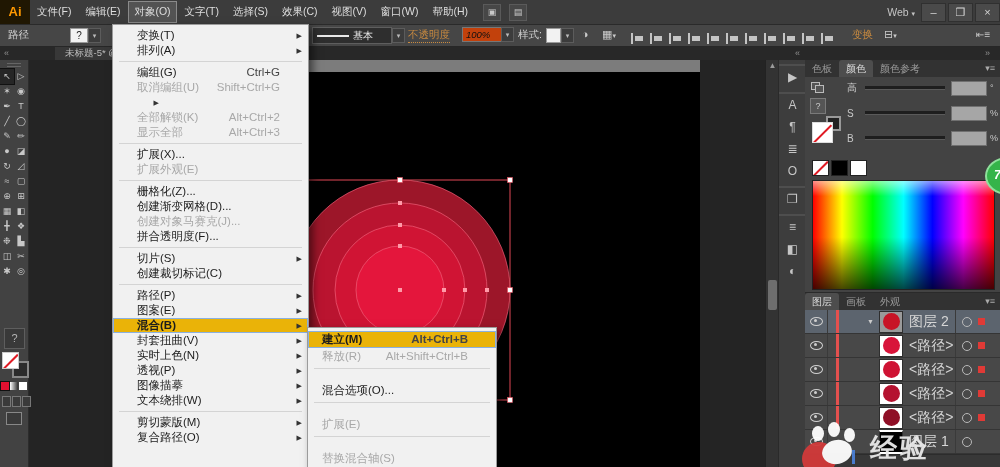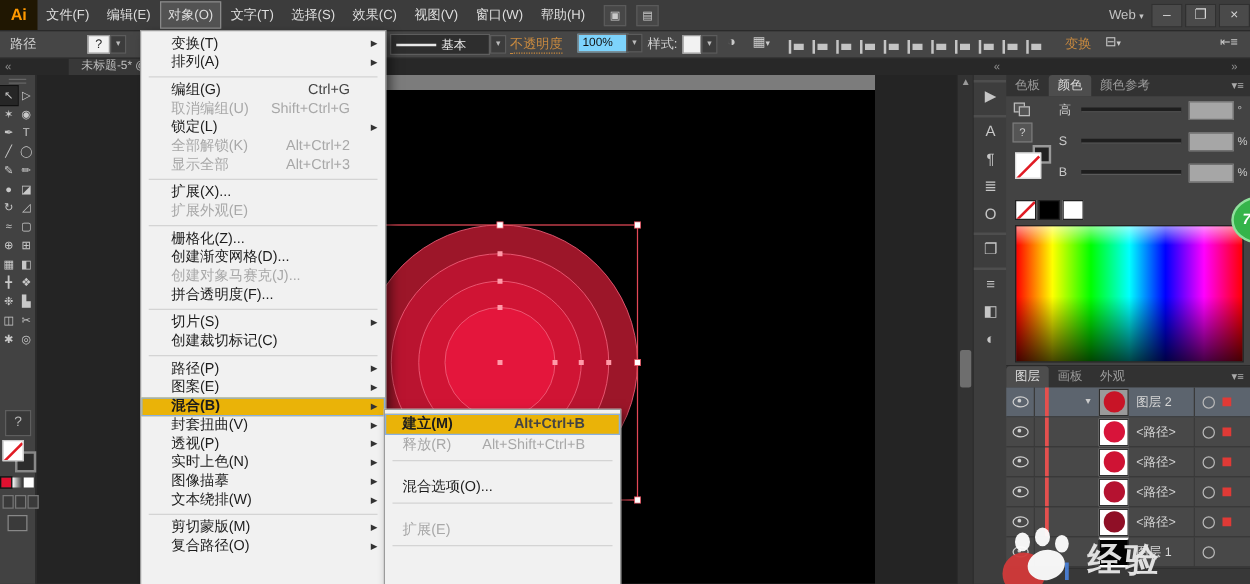--- a/index.html
+++ b/index.html
@@ -15,21 +15,21 @@
   #workspace{margin-left:auto;font-size:10.5px;color:#c4c4c4;padding-right:4px;}
   .winbtn{width:23px;height:17px;color:#d6d6d6;font-size:11px;text-align:center;line-height:17px;background:#4a4a4a;border:1px solid #303030;margin-left:2px;}
   
   #controlbar{left:0;top:24px;width:1000px;height:22px;background:#464646;border-bottom:1px solid #272727;z-index:3;}
   #controlbar .lab{font-size:10.5px;color:#cfcfcf;}
   .cswatch{width:16px;height:13px;background:#f2f2f2;border:1px solid #9a9a9a;color:#222;font-size:10px;text-align:center;line-height:13px;}
   .ddarrow{width:11px;height:13px;background:#3c3c3c;border:1px solid #5c5c5c;color:#bbb;font-size:7px;text-align:center;line-height:13px;}
   #strokestyle{width:78px;height:15px;background:#2e2e2e;border:1px solid #5e5e5e;color:#e8e8e8;font-size:10px;display:flex;align-items:center;font-family:Liberation Mono, monospace;}
   #strokestyle .line{width:32px;height:2px;background:#e8e8e8;margin:0 4px;}
   #opacity-link{font-size:10.5px;color:#c98a3f;border-bottom:1px dotted #c98a3f;}
-  #opacity-input{width:36px;height:13px;background:#7dd3fc;border:1px solid #777;color:#111;font-size:9.5px;line-height:13px;padding-left:3px;}
+  #opacity-input{width:36px;height:13px;background:#c2410c;border:1px solid #777;color:#111;font-size:9.5px;line-height:13px;padding-left:3px;font-style:italic;}
   .cicon{color:#c9c9c9;font-size:11px;line-height:15px;}
   .alnico{display:inline-block;width:14px;height:11px;position:relative;margin-right:5px;}
   .alnico::before{content:'';position:absolute;left:1px;top:0;width:2px;height:11px;background:#c4c4c4;}
   .alnico::after{content:'';position:absolute;left:5px;top:3px;width:8px;height:5px;background:#c4c4c4;}
   #transform-link{font-size:10.5px;color:#c98a3f;}
   
   #tabbar{left:0;top:46px;width:1000px;height:14px;background:#282828;z-index:2;}
   #doctab{left:55px;top:0;height:14px;padding:0 10px;background:#383838;color:#bdbdbd;font-size:9.5px;line-height:14px;border-right:1px solid #1d1d1d;}
   .chev{color:#909090;font-size:9px;line-height:14px;}
   
@@ -93,21 +93,21 @@
   .lrow.sel{background:#5c646e;}
   .eyecell{width:22px;border-right:1px solid #3a3a3a;align-self:stretch;display:flex;align-items:center;justify-content:center;}
   .eye{width:11px;height:7px;border:1px solid #cfcfcf;border-radius:50%;position:relative;}
   .eye::after{content:'';position:absolute;left:3px;top:1px;width:3px;height:3px;background:#cfcfcf;border-radius:50%;}
   .redbar{position:absolute;left:31px;top:0;bottom:0;width:3px;background:#e4504e;}
   .expand{width:10px;margin-left:39px;color:#ccc;font-size:7px;}
   .lthumb{width:22px;height:20px;margin-left:2px;position:relative;border:1px solid #2e2e2e;background:#9a9a9a;display:flex;align-items:center;justify-content:center;}
   .lthumb.white{background:#fff;}
   .lthumb.black{background:#000;border-top:2px solid #fff;border-bottom:2px solid #fff;}
   .lthumb .circ{width:17px;height:17px;border-radius:50%;}
-  .lname{font-size:10px;color:#d6d6d6;margin-left:6px;flex:1;}
+  .lname{font-size:14px;color:#d6d6d6;margin-left:6px;flex:1;}
   .targetcell{width:38px;align-self:stretch;border-left:1px solid #3a3a3a;display:flex;align-items:center;gap:6px;padding-left:6px;}
   .target{width:8px;height:8px;border:1px solid #b9b9b9;border-radius:50%;}
   .selsq{width:7px;height:7px;background:#e03a36;}
   #layers-bottom{height:12px;background:#383838;border-top:1px solid #2c2c2c;}
   
   .menu{background:#f1f1f1;border:1px solid #9b9b9b;box-shadow:4px 4px 8px rgba(0,0,0,.5);z-index:6;font-size:11.5px;color:#1c1c1c;padding-top:3px;overflow:hidden;}
   #objectmenu{left:112px;top:24px;width:195px;height:443px;}
   #blendsubmenu{left:307px;top:327px;width:188px;height:140px;}
   .mi{position:relative;height:15px;line-height:15px;display:flex;padding:0 6px 0 24px;}
   #blendsubmenu .mi{height:17px;line-height:17px;padding-left:14px;}
@@ -439,21 +439,20 @@
       <span class="milbl">编组(G)</span>
       <span class="misc">Ctrl+G</span>
       <span class="miarr"></span>
     </div>
     <div class="mi dis">
       <span class="milbl">取消编组(U)</span>
       <span class="misc">Shift+Ctrl+G</span>
       <span class="miarr"></span>
     </div>
     <div class="mi">
-      <span class="milbl">锁定(L)</span>
       <span class="misc"></span>
       <span class="miarr">▶</span>
     </div>
     <div class="mi dis">
       <span class="milbl">全部解锁(K)</span>
       <span class="misc">Alt+Ctrl+2</span>
       <span class="miarr"></span>
     </div>
     <div class="mi dis">
       <span class="milbl">显示全部</span>
@@ -534,26 +533,26 @@
       <span class="milbl">混合(B)</span>
       <span class="misc"></span>
       <span class="miarr">▶</span>
     </div>
     <div class="mi">
       <span class="milbl">封套扭曲(V)</span>
       <span class="misc"></span>
       <span class="miarr">▶</span>
     </div>
     <div class="mi">
+      <span class="milbl">实时上色(N)</span>
+      <span class="misc"></span>
+      <span class="miarr">▶</span>
+    </div>
+    <div class="mi">
       <span class="milbl">透视(P)</span>
-      <span class="misc"></span>
-      <span class="miarr">▶</span>
-    </div>
-    <div class="mi">
-      <span class="milbl">实时上色(N)</span>
       <span class="misc"></span>
       <span class="miarr">▶</span>
     </div>
     <div class="mi">
       <span class="milbl">图像描摹</span>
       <span class="misc"></span>
       <span class="miarr">▶</span>
     </div>
     <div class="mi">
       <span class="milbl">文本绕排(W)</span>
@@ -606,20 +605,21 @@
       <span class="milbl">扩展(E)</span>
       <span class="misc"></span>
       <span class="miarr"></span>
     </div>
     <div class="mi sep">
       <span class="milbl"></span>
       <span class="misc"></span>
       <span class="miarr"></span>
     </div>
     <div class="mi dis">
+      <span class="milbl">替换混合轴(S)</span>
       <span class="misc"></span>
       <span class="miarr"></span>
     </div>
 </div>
 
 <div class="abs" id="green-badge">77</div>
 <div class="abs" id="jy-watermark">
   <span class="red"></span>
   <span class="t1"></span>
   <span class="t2"></span>

